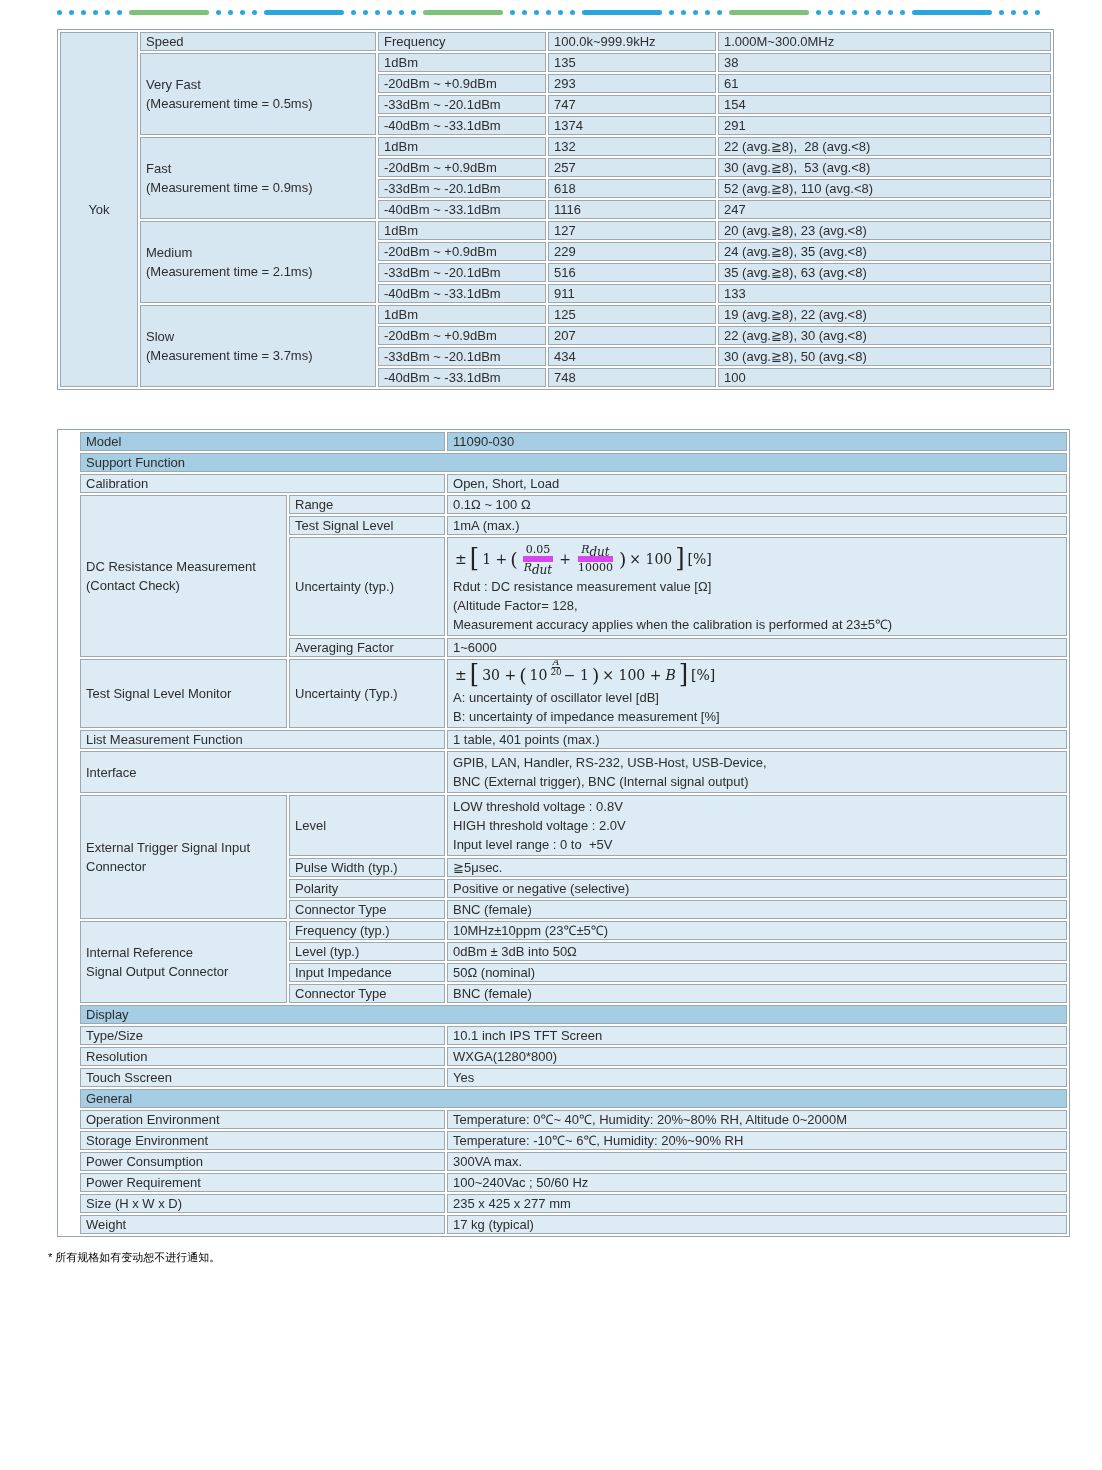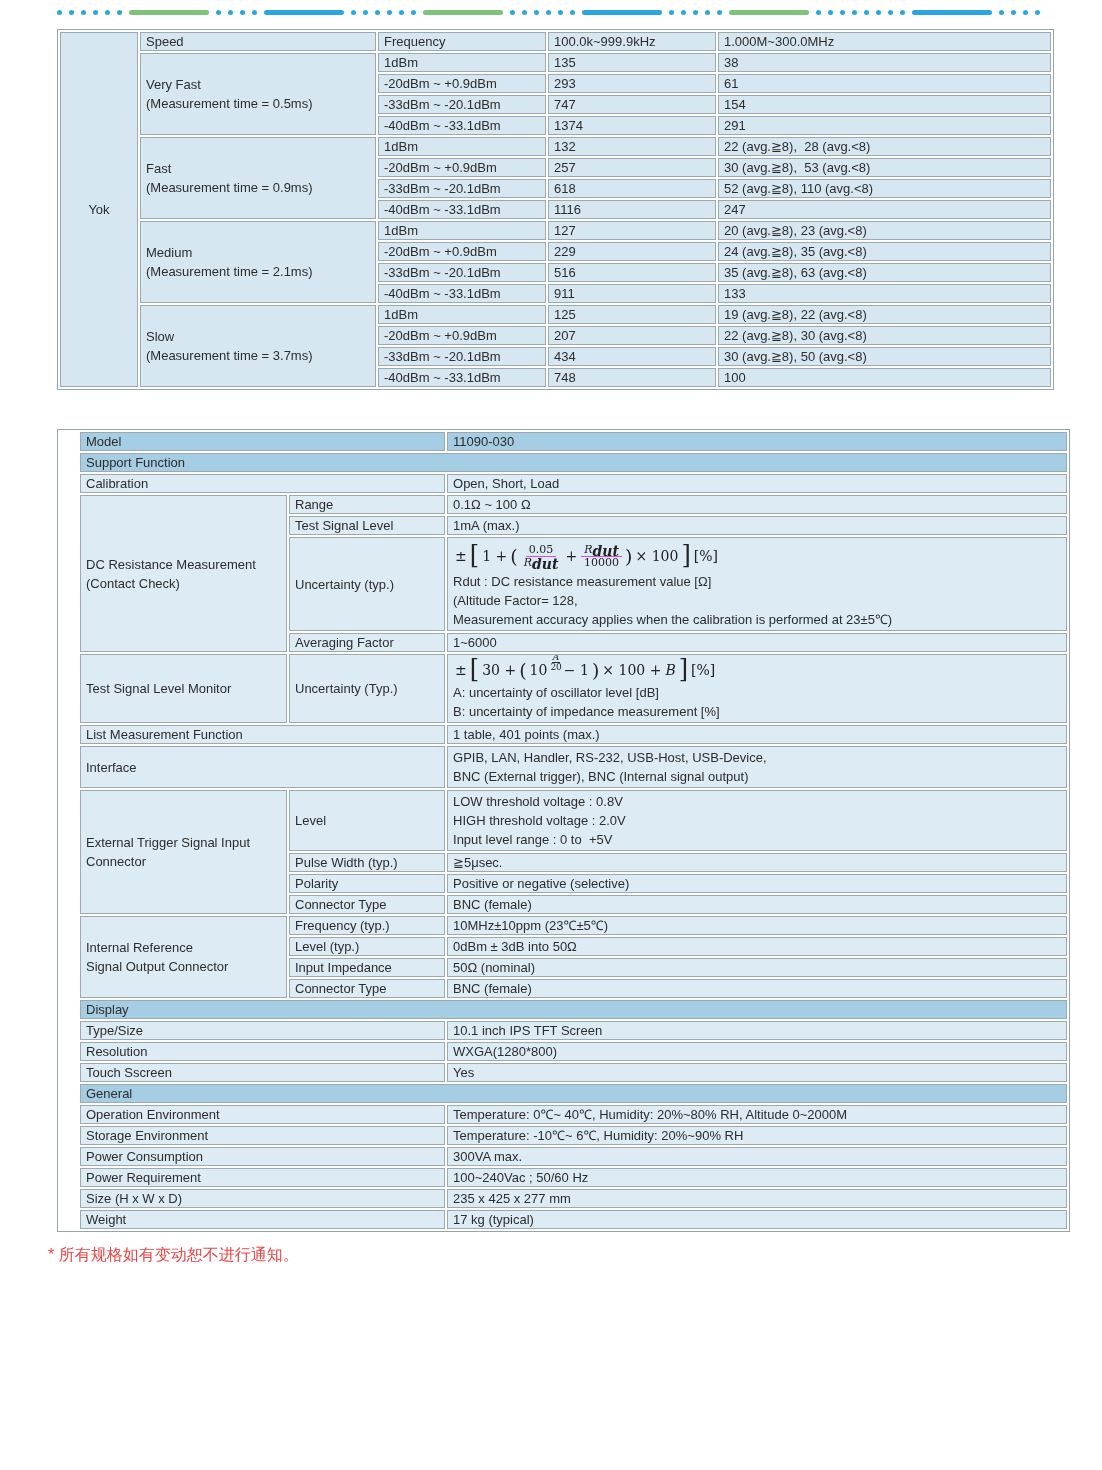--- a/index.html
+++ b/index.html
@@ -43,28 +43,28 @@
   .math {
     display:inline-flex; align-items:center;
     font-family:"DejaVu Serif", serif; font-size:14px;
     margin:5px 0 3px 0; color:#222;
   }
   .math .brk   { font-size:24px; font-weight:300; padding:0 1px; transform:scaleY(1.05); }
   .math .paren { font-size:19px; font-weight:300; padding:0 1px; }
   .math .tok   { padding:0 2px; }
   .it { font-style:italic; }
   .frac { display:inline-flex; flex-direction:column; align-items:center; font-size:11px; line-height:12px; margin:0 2px; }
-  .frac .num { border-bottom:1px solid #d946ef; padding:0 3px; }
+  .frac .num { border-bottom:6px solid #d946ef; padding:0 3px; }
   .frac .den { padding:0 3px; }
-  .frac sub { font-size:14px; line-height:8px;font-weight:bold; }
+  .frac sub { font-size:12px; line-height:8px; }
   .expfrac { display:inline-flex; flex-direction:column; align-items:center; font-size:9px; line-height:9px; transform:translateY(-8px); margin-left:1px; }
   .expfrac .num { border-bottom:1px solid #2d2d2d; padding:0 1px; }
   .fline { line-height:19px; }
 
-  .footnote { margin:13px 16px 0 48px; font-size:16px; color:#ef4444; }
+  .footnote { margin:13px 16px 0 48px; font-size:11px; color:#000000; }
 </style>
 </head>
 <body>
 
 <div>
 
 
   <div class="separator">
       <span class="dot"></span>
       <span class="dot"></span>

